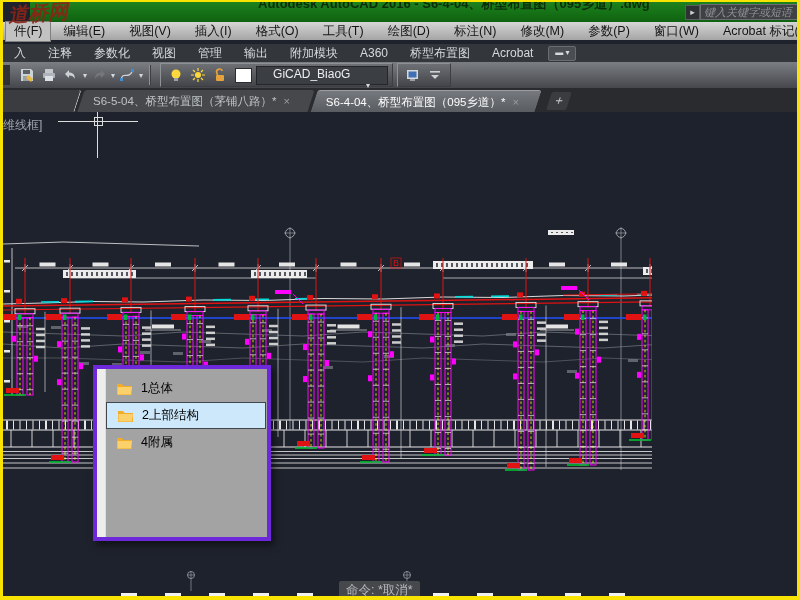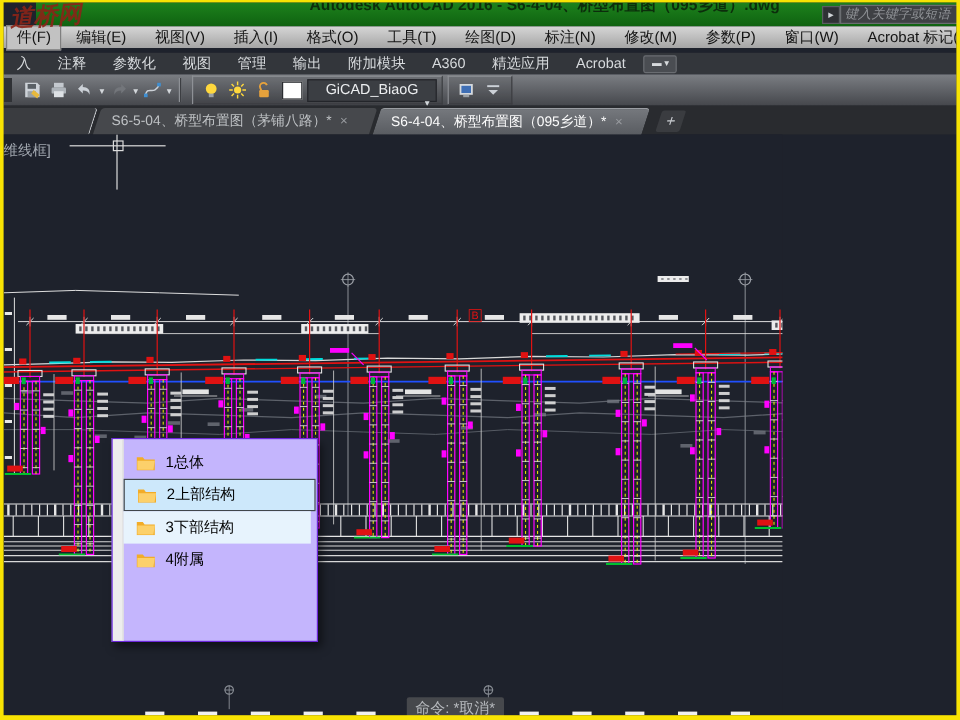--- a/index.html
+++ b/index.html
@@ -27,40 +27,40 @@
   .rtab-btn{margin-left:4px;width:26px;height:13px;background:#4a4d52;border:1px solid #6a6d72;border-radius:2px;
     color:#d7dadd;font-size:8px;text-align:center;line-height:12px;cursor:pointer;}
   .toolbar{position:absolute;left:3px;top:62px;width:794px;height:26px;display:flex;align-items:center;
     background:linear-gradient(#7b7e83,#45474c);}
   .tbtn{width:22px;height:20px;display:flex;align-items:center;justify-content:center;cursor:pointer;}
   .caret{color:#d3d7db;font-size:8px;margin:0 1px;cursor:pointer;}
   .tsep{width:1px;height:20px;background:#8e9196;border-right:1px solid #3c3e42;margin:0 5px;}
   .tpanel{display:flex;align-items:center;border:1px solid #8e9196;border-bottom-color:#3c3e42;border-right-color:#3c3e42;
     padding:1px 4px;margin-left:4px;background:rgba(0,0,0,0.08);}
   .swatch{width:15px;height:13px;background:#fff;border:1px solid #2a2c30;margin:0 4px;}
-  .layer-combo{display:flex;align-items:center;background:#3b3e43;border:1px solid #23252a;height:17px;
-    padding:0 4px;color:#eceef0;font-size:12px;min-width:98px;cursor:pointer;flex-direction:column;}
+  .layer-combo{display:flex;align-items:flex-start;background:#3b3e43;border:1px solid #23252a;height:17px;
+    padding:0 16px;color:#eceef0;font-size:12px;min-width:98px;cursor:pointer;flex-direction:column;}
   .layer-combo .caret{margin-left:auto;}
   .filetabs{position:absolute;left:3px;top:88px;width:794px;height:24px;background:#292b2f;}
   .ftab{position:absolute;top:2px;height:22px;transform:skewX(-18deg);border-radius:3px 3px 0 0;cursor:pointer;}
   .ftab .lbl{display:block;transform:skewX(18deg);font-size:11.5px;line-height:22px;white-space:nowrap;
     overflow:hidden;padding:0 6px 0 12px;}
   .ftab.inactive{background:#46484c;color:#bfc2c5;}
   .ftab.active{background:linear-gradient(#75787d,#585b60);color:#fdfdfd;border-top:1px solid #9a9da2;}
   .ftab.partial{background:#3a3c40;border-right:1px solid #c9ccd0;}
   .tab-close{display:inline-block;margin-left:7px;color:#9a9da1;font-size:11px;cursor:pointer;}
   .ftab-plus{position:absolute;top:4px;height:18px;width:20px;background:#3a3c40;transform:skewX(-18deg);
     color:#c6c9cd;text-align:center;line-height:18px;font-size:13px;border-radius:2px;cursor:pointer;}
   
   .canvas{position:absolute;left:3px;top:112px;width:649px;height:485px;background:#1e222c;overflow:hidden;}
   .vpctl{position:absolute;left:0;top:5px;font-size:12px;color:#a2a8b0;cursor:pointer;}
   .ch-line{position:absolute;background:#dcdcdc;}
   .pickbox{position:absolute;border:1px solid #dcdcdc;width:7px;height:7px;background:transparent;}
-  .folder-popup{position:absolute;left:90px;top:253px;width:170px;height:168px;background:#c4b5fd;
-    border:1px solid #6d28d9;box-shadow:3px 4px 7px rgba(0,0,0,.5);z-index:20;}
+  .folder-popup{position:absolute;left:90px;top:253px;width:170px;height:168px;background:#a3a3a3;
+    border:4px solid #6d28d9;box-shadow:3px 4px 7px rgba(0,0,0,.5);z-index:20;}
   .popup-gutter{position:absolute;left:0;top:0;width:8px;height:100%;background:#ededed;border-right:1px solid #dcdcdc;}
   .pitem{position:relative;margin-left:9px;height:27px;display:flex;align-items:center;gap:8px;
     font-size:12.5px;color:#000;cursor:pointer;padding-left:10px;}
   .pitem.selected{background:#cde8fb;border:1px solid #41464c;height:25px;margin-right:1px;}
   .pitem.hover{background:#e7f3fd;margin-right:5px;}
   .cmd-ghost{position:absolute;left:336px;top:469px;background:#46484c;color:#b7babe;font-size:12.5px;
     padding:1px 7px;border-radius:2px;z-index:15;}
   .wm-bottom{position:absolute;left:649px;top:449px;font-family:"Liberation Serif","DejaVu Serif",serif;
     font-size:21px;color:#83888f;letter-spacing:1px;z-index:15;}
   
@@ -95,21 +95,21 @@
 
   <div class="ribbontabs" id="ribbontabs">
       <div class="rtab">入</div>
       <div class="rtab">注释</div>
       <div class="rtab">参数化</div>
       <div class="rtab">视图</div>
       <div class="rtab">管理</div>
       <div class="rtab">输出</div>
       <div class="rtab">附加模块</div>
       <div class="rtab">A360</div>
-      <div class="rtab">精选应用</div>
+      <div class="rtab">桥型布置图</div>
       <div class="rtab">Acrobat</div>
       <div class="rtab-btn">▬ ▾</div>
     </div>
 
   <div class="toolbar">
     <div style="width:7px;height:20px;background:#2f3135;margin-right:6px;"></div>
     <div class="tbtn">
       <svg width="16" height="16">
           <path d="M2 2h10l2 2v10H2z" fill="#cdd2d8"></path>
           <rect x="4" y="3" width="7" height="4" fill="#5a6066"></rect>
@@ -1074,27 +1074,20 @@
             </svg>
             <span>1总体</span>
           </div>
           <div class="pitem selected">
             <svg width="17" height="13">
               <path d="M1 2h5l1.5 2H16v9H1z" fill="#f2ac28"></path>
               <path d="M1.5 5h14.5l-1.2 7.5H1.5z" fill="#fcd06a"></path>
             </svg>
             <span>2上部结构</span>
           </div>
-          <div class="pitem hover">
-            <svg width="17" height="13">
-              <path d="M1 2h5l1.5 2H16v9H1z" fill="#f2ac28"></path>
-              <path d="M1.5 5h14.5l-1.2 7.5H1.5z" fill="#fcd06a"></path>
-            </svg>
-            <span>3下部结构</span>
-          </div>
           <div class="pitem">
             <svg width="17" height="13">
               <path d="M1 2h5l1.5 2H16v9H1z" fill="#f2ac28"></path>
               <path d="M1.5 5h14.5l-1.2 7.5H1.5z" fill="#fcd06a"></path>
             </svg>
             <span>4附属</span>
           </div>
         </div>
       </div>
 

